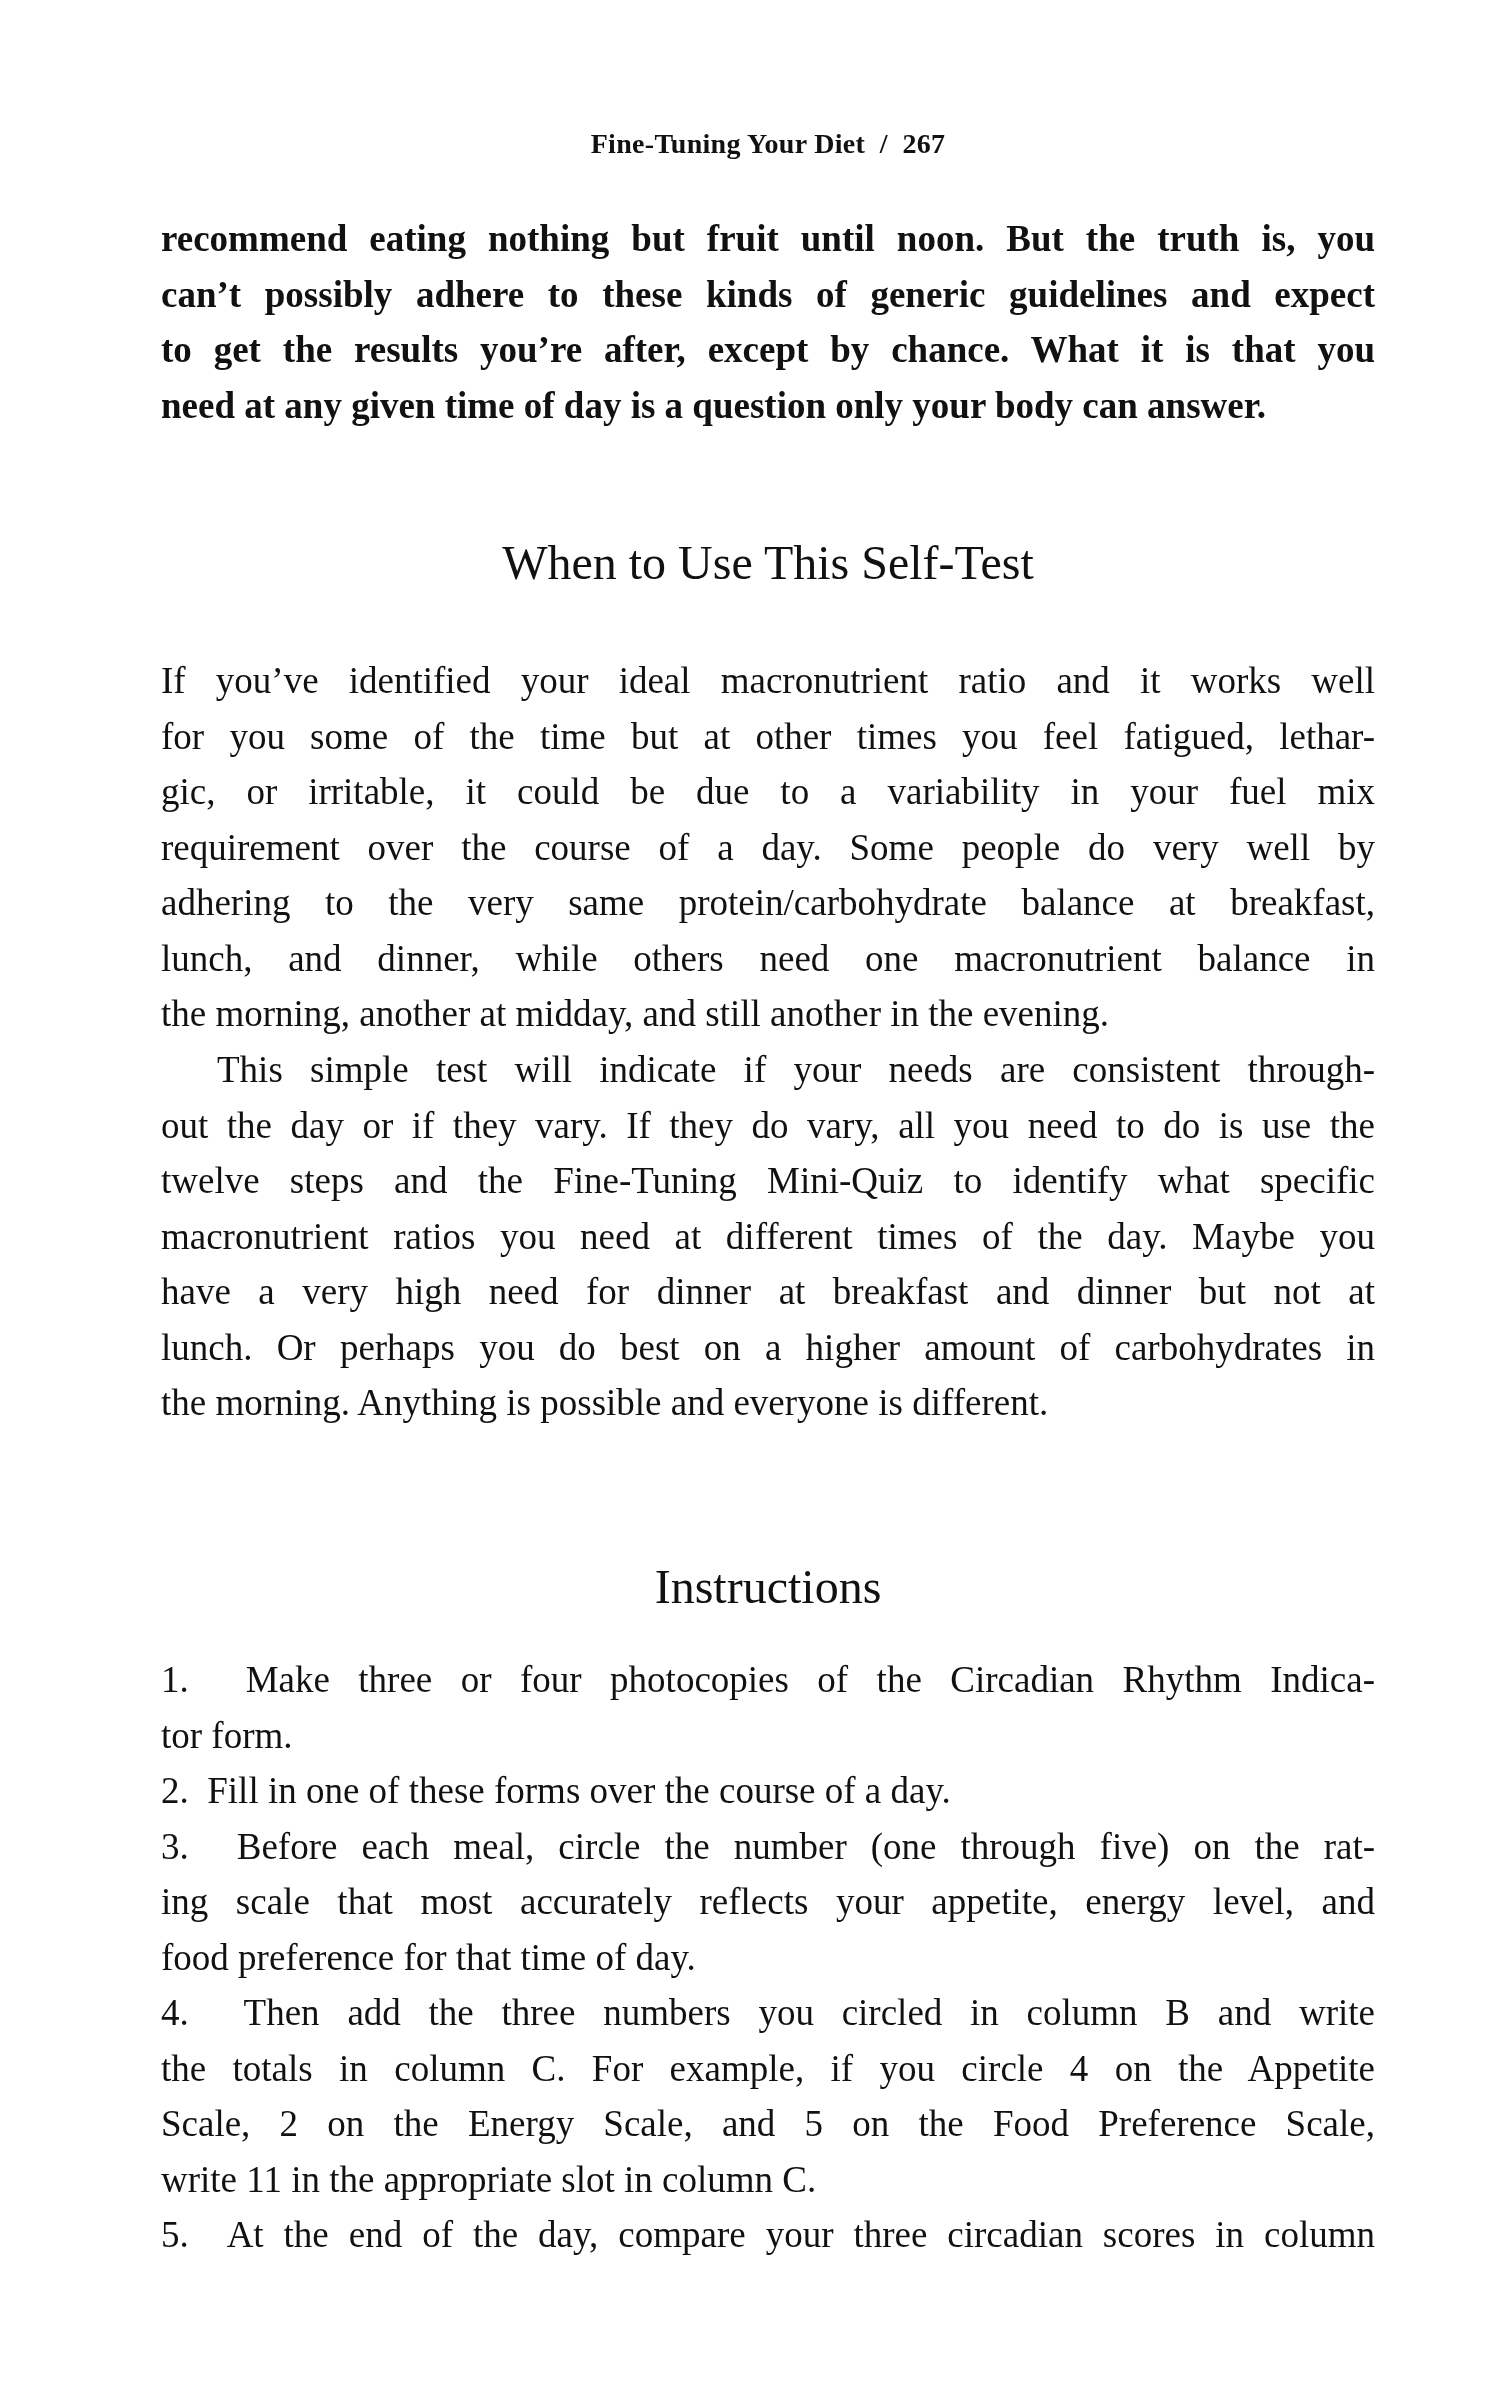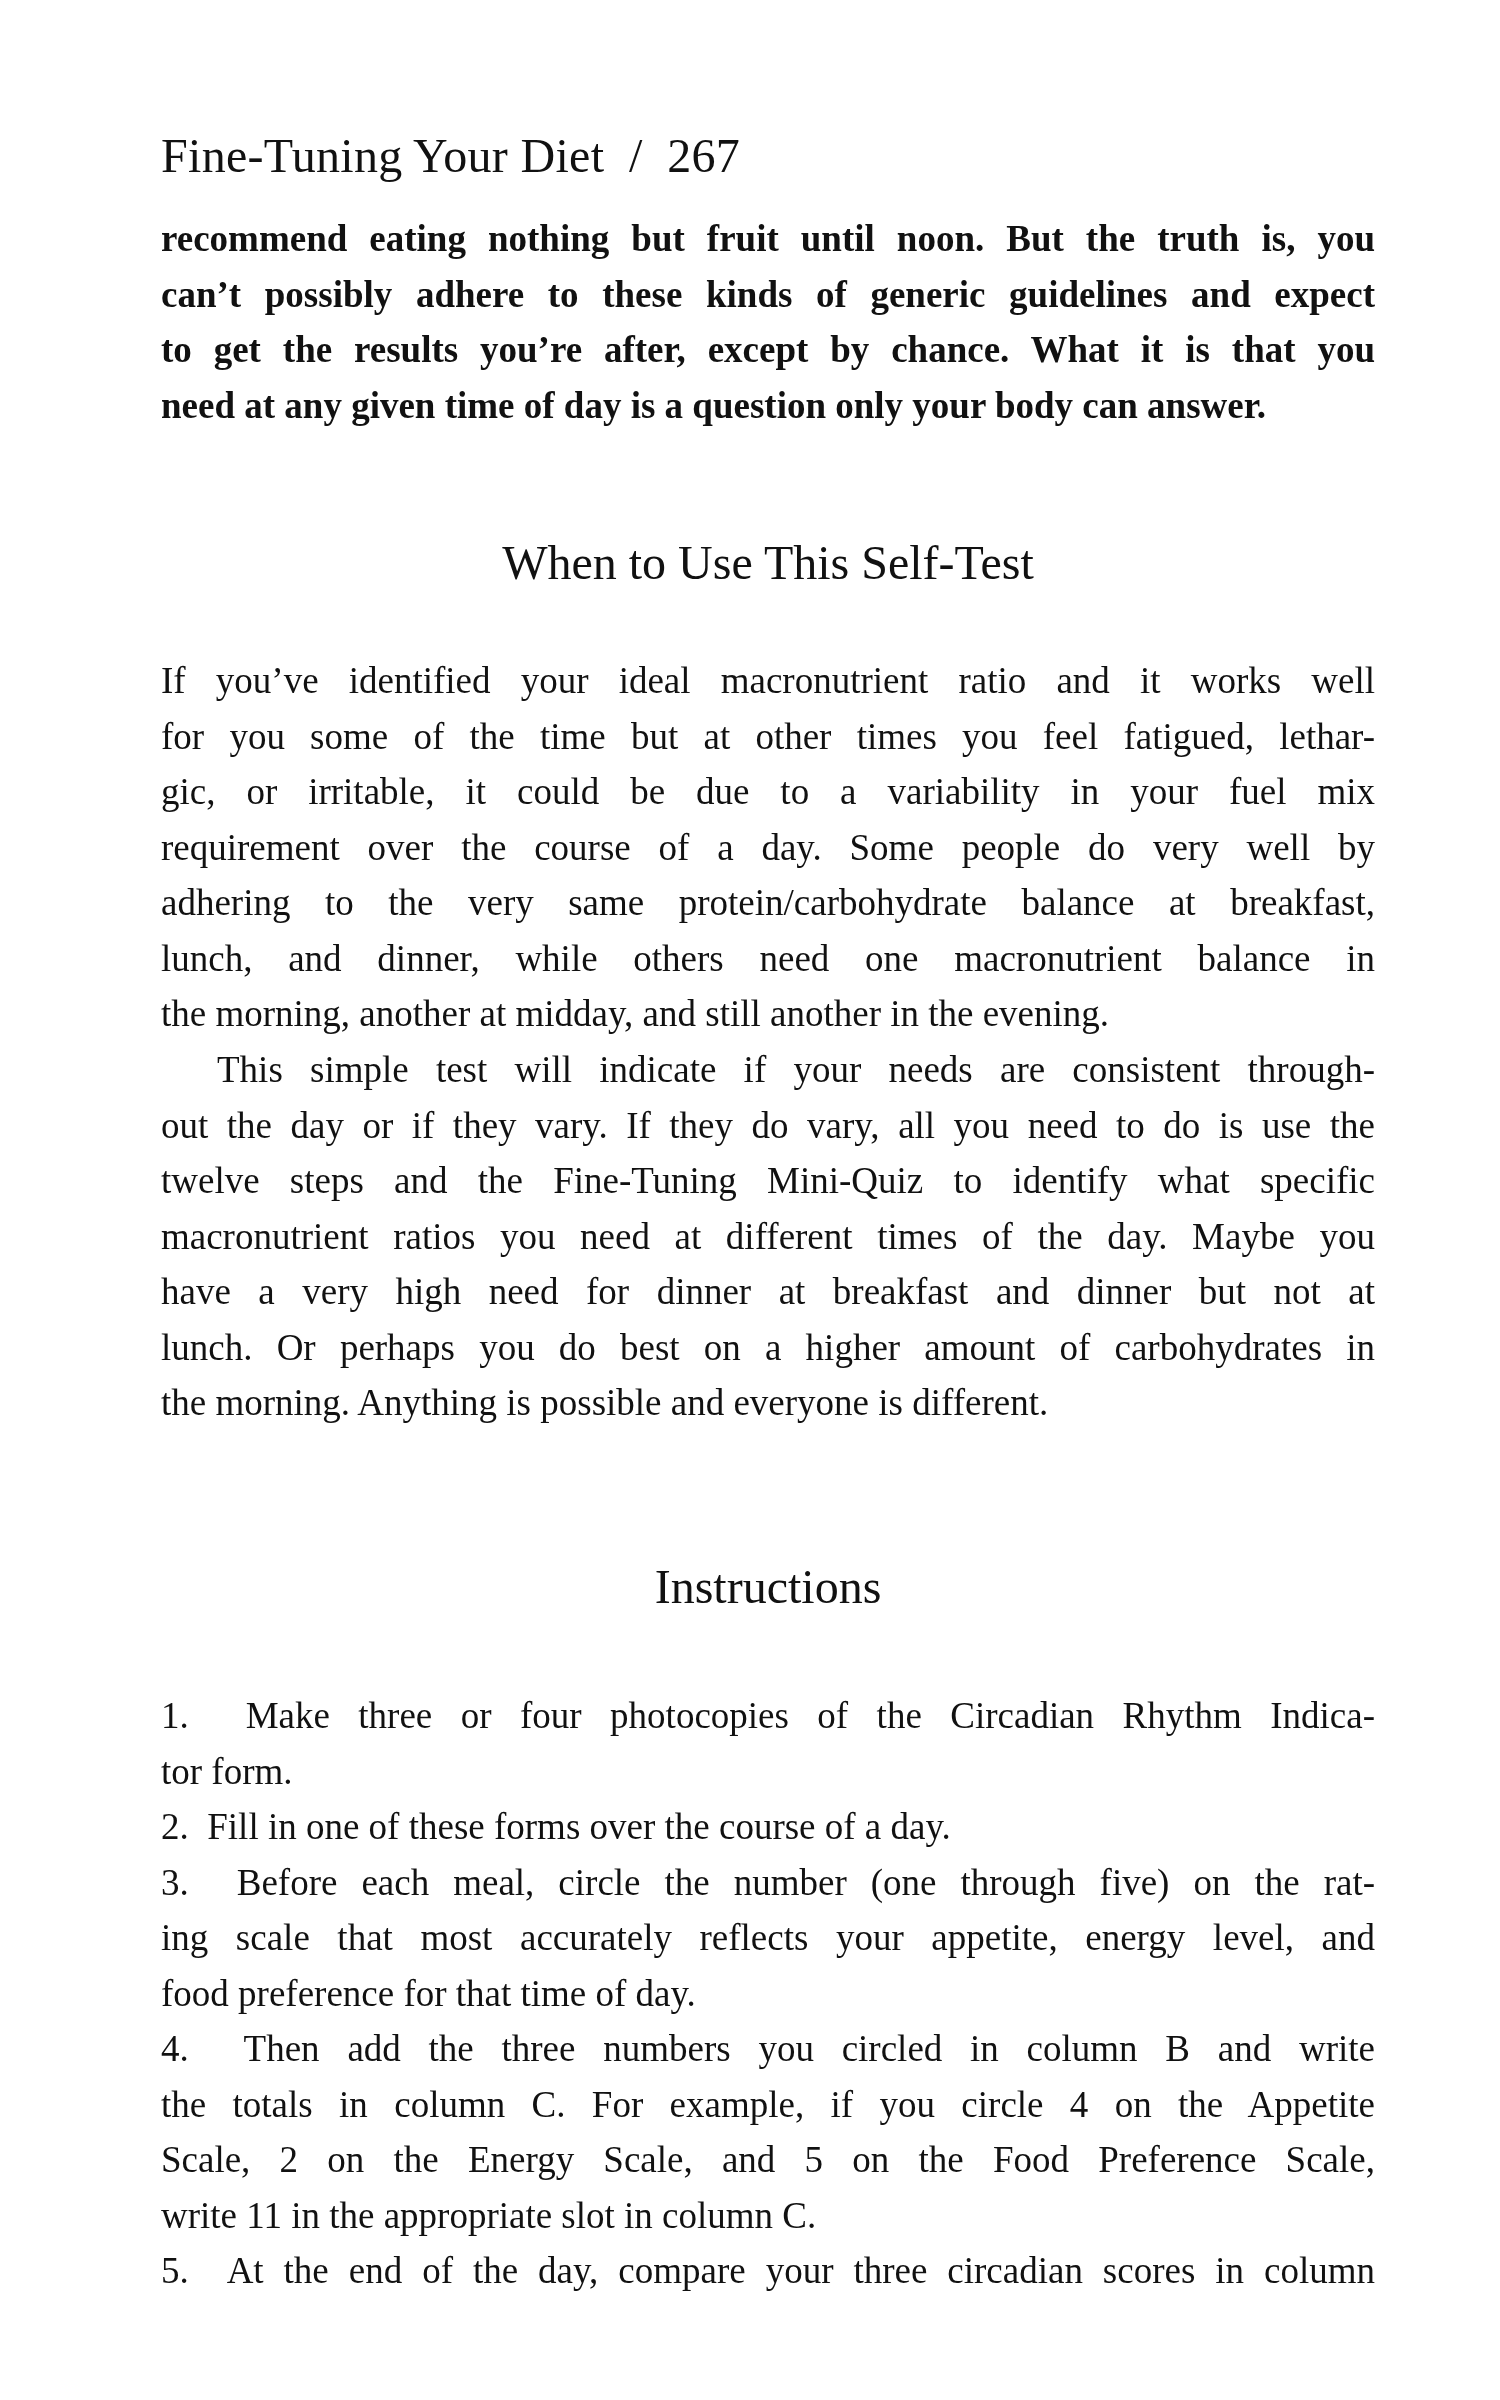--- a/index.html
+++ b/index.html
@@ -1,18 +1,18 @@
 <!DOCTYPE html>
 <html><head>
 <meta charset="utf-8">
 <style>
   html, body { margin:0; padding:0; background:#ffffff; }
   body { width:1500px; height:2400px; position:relative; overflow:hidden; color:#111; font-family:"Liberation Serif", "DejaVu Serif", serif; }
   .page { position:absolute; left:161px; top:0; width:1214px; }
-  .running-head { position:absolute; top:128px; left:0; width:1214px; text-align:left; font-size:48px; font-weight:normal; letter-spacing:0.3px; }
+  .running-head { position:absolute; top:128px; left:0; width:1214px; text-align:center; font-size:28px; font-weight:bold; letter-spacing:0.3px; }
   .block { position:absolute; left:0; width:1214px; font-size:37px; line-height:55.5px; text-align:justify; }
   .h2 { position:absolute; left:0; width:1214px; text-align:center; font-size:48px; font-weight:normal; }
   .line { display:block; text-align:justify; text-align-last:justify; white-space:nowrap; }
   .line.last { text-align-last:left; }
 </style>
 </head>
 <body>
 
 <div class="page">
 
@@ -44,21 +44,21 @@
     <span class="line">macronutrient ratios you need at different times of the day. Maybe you</span>
     <span class="line">have a very high need for dinner at breakfast and dinner but not at</span>
     <span class="line">lunch. Or perhaps you do best on a higher amount of carbohydrates in</span>
     <span class="line last">the morning. Anything is possible and everyone is different.</span>
   </div>
 
   <div class="h2" style="top:1559px;">Instructions</div>
 
   <div class="block" style="top:1652px;">
     <div>
-      <span class="line" style="white-space:pre;margin-top:36px;">1.  Make three or four photocopies of the Circadian Rhythm Indica-</span>
+      <span class="line" style="white-space:pre;">1.  Make three or four photocopies of the Circadian Rhythm Indica-</span>
       <span class="line last">tor form.</span>
     </div>
     <div>
       <span class="line last" style="white-space:pre;">2.  Fill in one of these forms over the course of a day.</span>
     </div>
     <div>
       <span class="line" style="white-space:pre;">3.  Before each meal, circle the number (one through five) on the rat-</span>
       <span class="line">ing scale that most accurately reflects your appetite, energy level, and</span>
       <span class="line last">food preference for that time of day.</span>
     </div>

